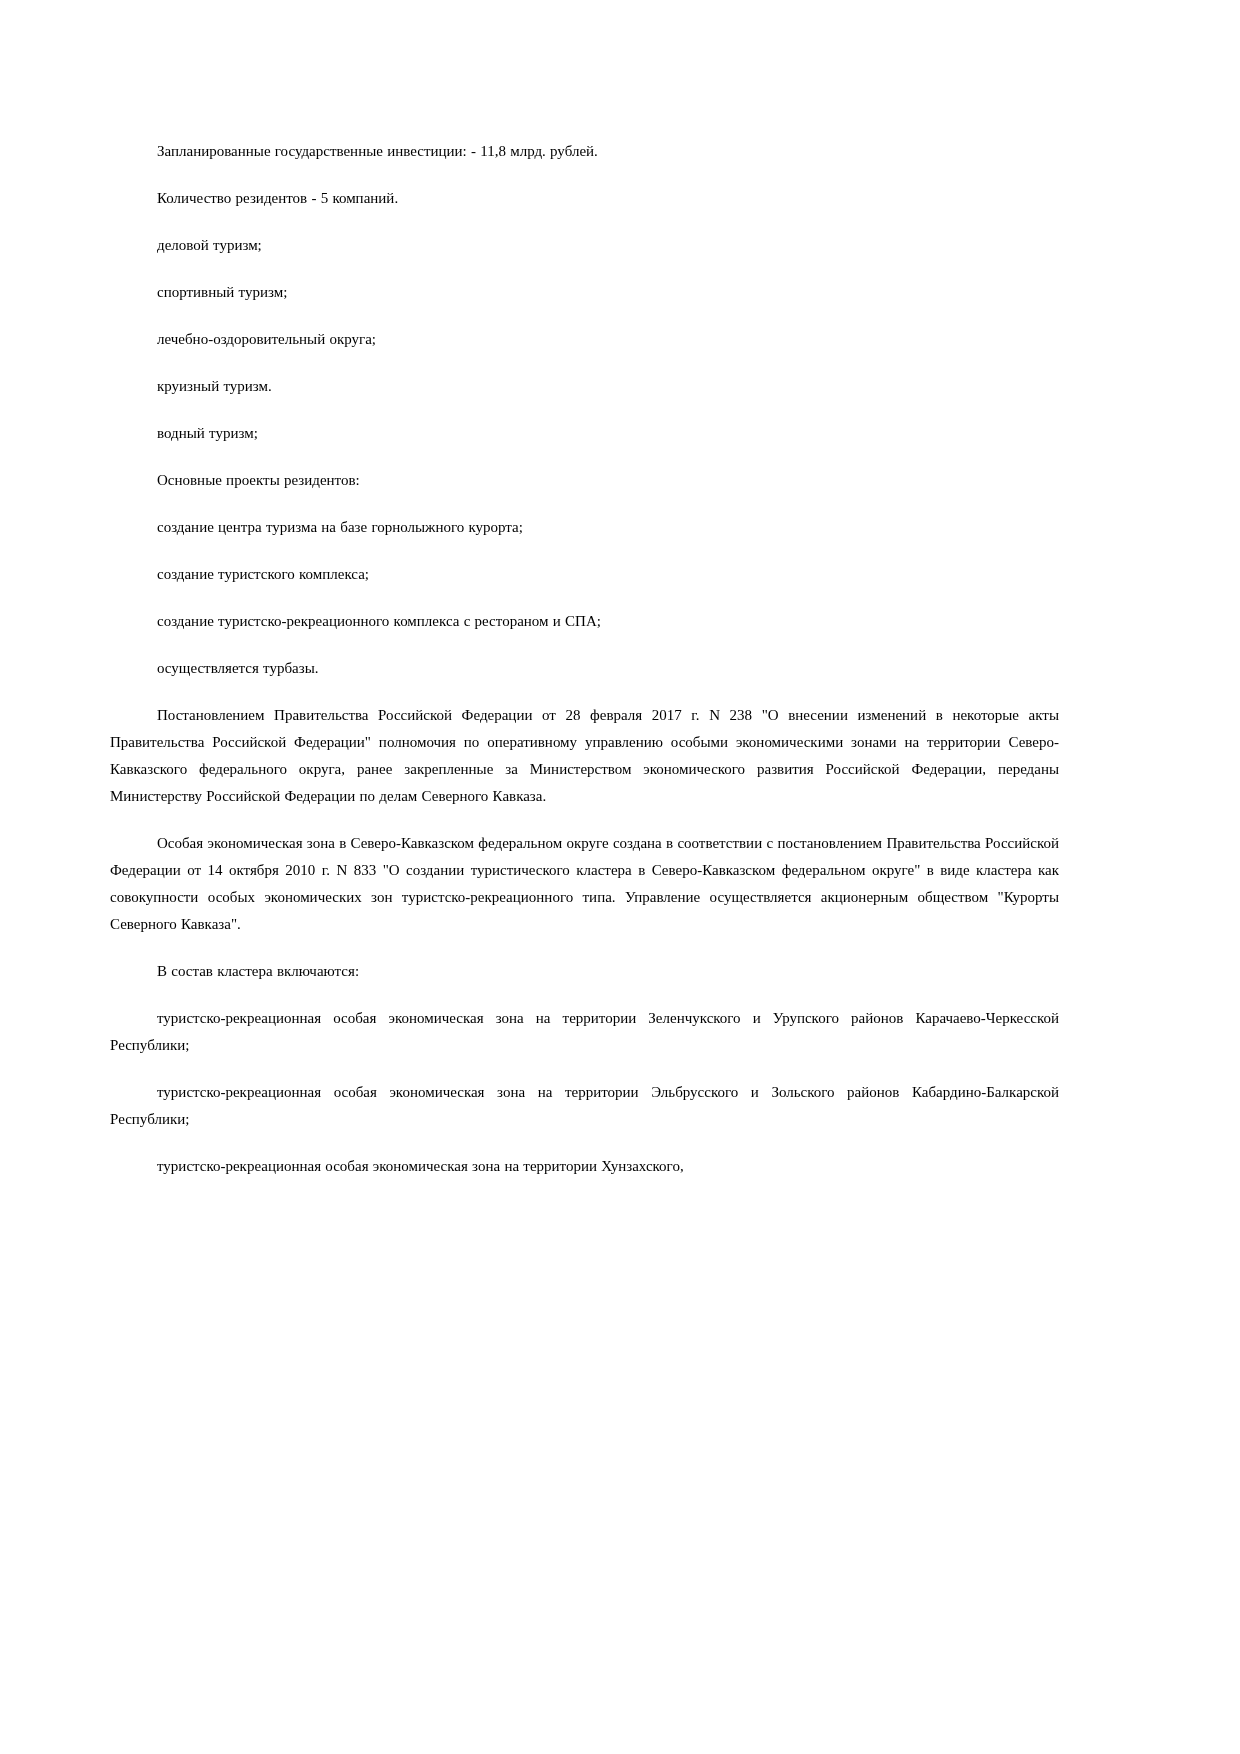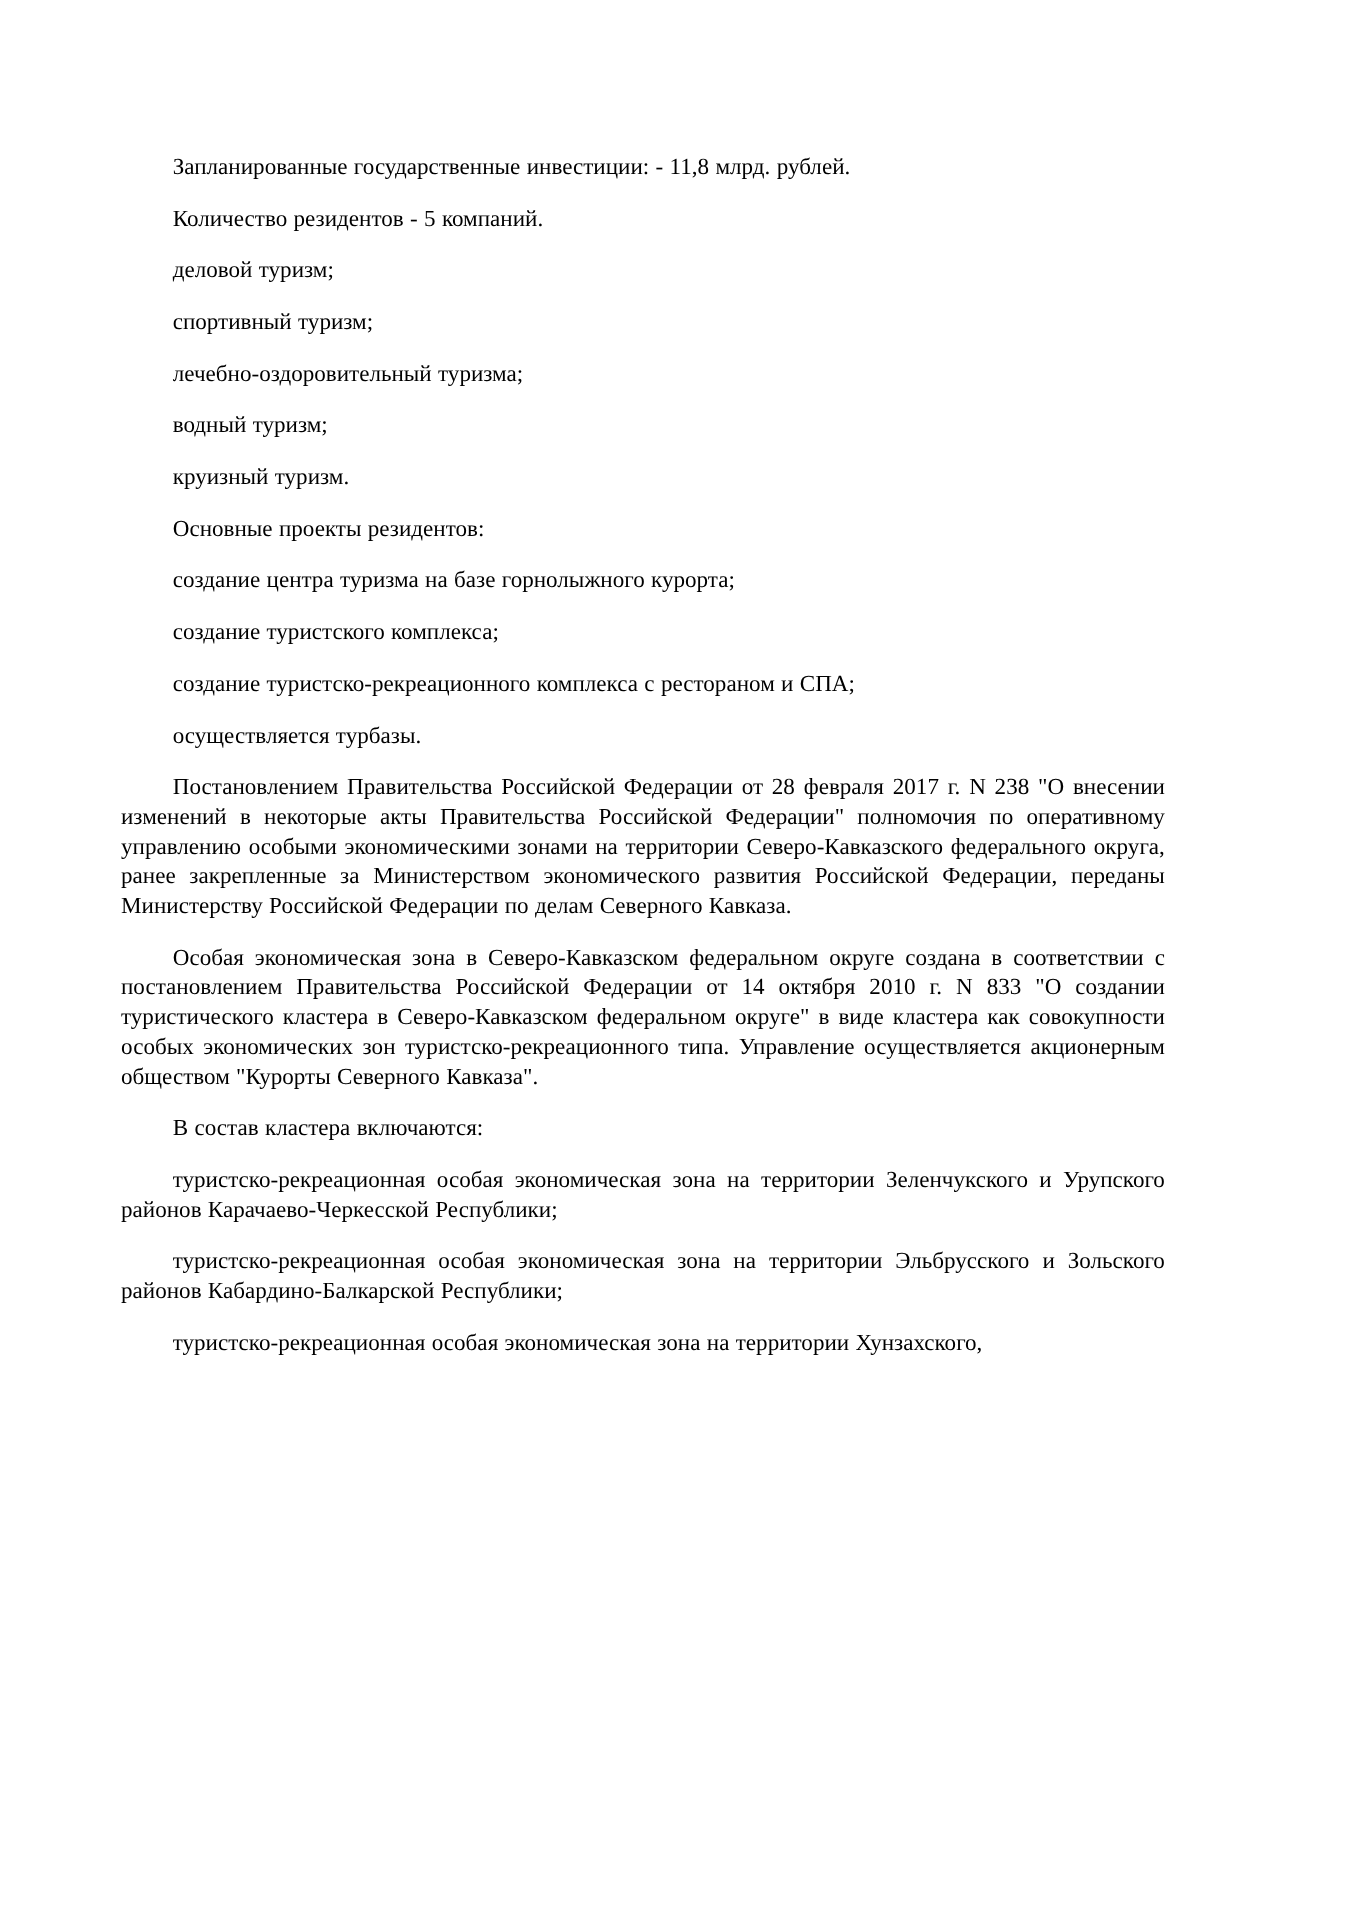--- a/index.html
+++ b/index.html
@@ -15,42 +15,42 @@
     color: #000000;
   }
   .page {
     width: 1240px;
     min-height: 1754px;
     background: #ffffff;
     padding: 138px 177px 40px 110px;
   }
   .doc-body p {
     margin: 0 4px 20px 0;
-    font-size: 21px;
+    font-size: 15px;
     line-height: 27px;
     text-align: justify;
     text-indent: 47px;
     word-spacing: 0.5px;
   }
   .doc-body p:last-child {
     margin-bottom: 0;
   }
 </style>
 </head>
 <body>
 
 <div class="page">
   <div class="doc-body">
     <p>Запланированные государственные инвестиции: - 11,8 млрд. рублей.</p>
     <p>Количество резидентов - 5 компаний.</p>
     <p>деловой туризм;</p>
     <p>спортивный туризм;</p>
-    <p>лечебно-оздоровительный туризма;</p>
+    <p>лечебно-оздоровительный округа;</p>
+    <p>круизный туризм.</p>
     <p>водный туризм;</p>
-    <p>круизный туризм.</p>
     <p>Основные проекты резидентов:</p>
     <p>создание центра туризма на базе горнолыжного курорта;</p>
     <p>создание туристского комплекса;</p>
     <p>создание туристско-рекреационного комплекса с рестораном и СПА;</p>
     <p>осуществляется турбазы.</p>
     <p>Постановлением Правительства Российской Федерации от 28 февраля 2017 г. N 238 "О внесении изменений в некоторые акты Правительства Российской Федерации" полномочия по оперативному управлению особыми экономическими зонами на территории Северо-Кавказского федерального округа, ранее закрепленные за Министерством экономического развития Российской Федерации, переданы Министерству Российской Федерации по делам Северного Кавказа.</p>
     <p>Особая экономическая зона в Северо-Кавказском федеральном округе создана в соответствии с постановлением Правительства Российской Федерации от 14 октября 2010 г. N 833 "О создании туристического кластера в Северо-Кавказском федеральном округе" в виде кластера как совокупности особых экономических зон туристско-рекреационного типа. Управление осуществляется акционерным обществом "Курорты Северного Кавказа".</p>
     <p>В состав кластера включаются:</p>
     <p>туристско-рекреационная особая экономическая зона на территории Зеленчукского и Урупского районов Карачаево-Черкесской Республики;</p>
     <p>туристско-рекреационная особая экономическая зона на территории Эльбрусского и Зольского районов Кабардино-Балкарской Республики;</p>

